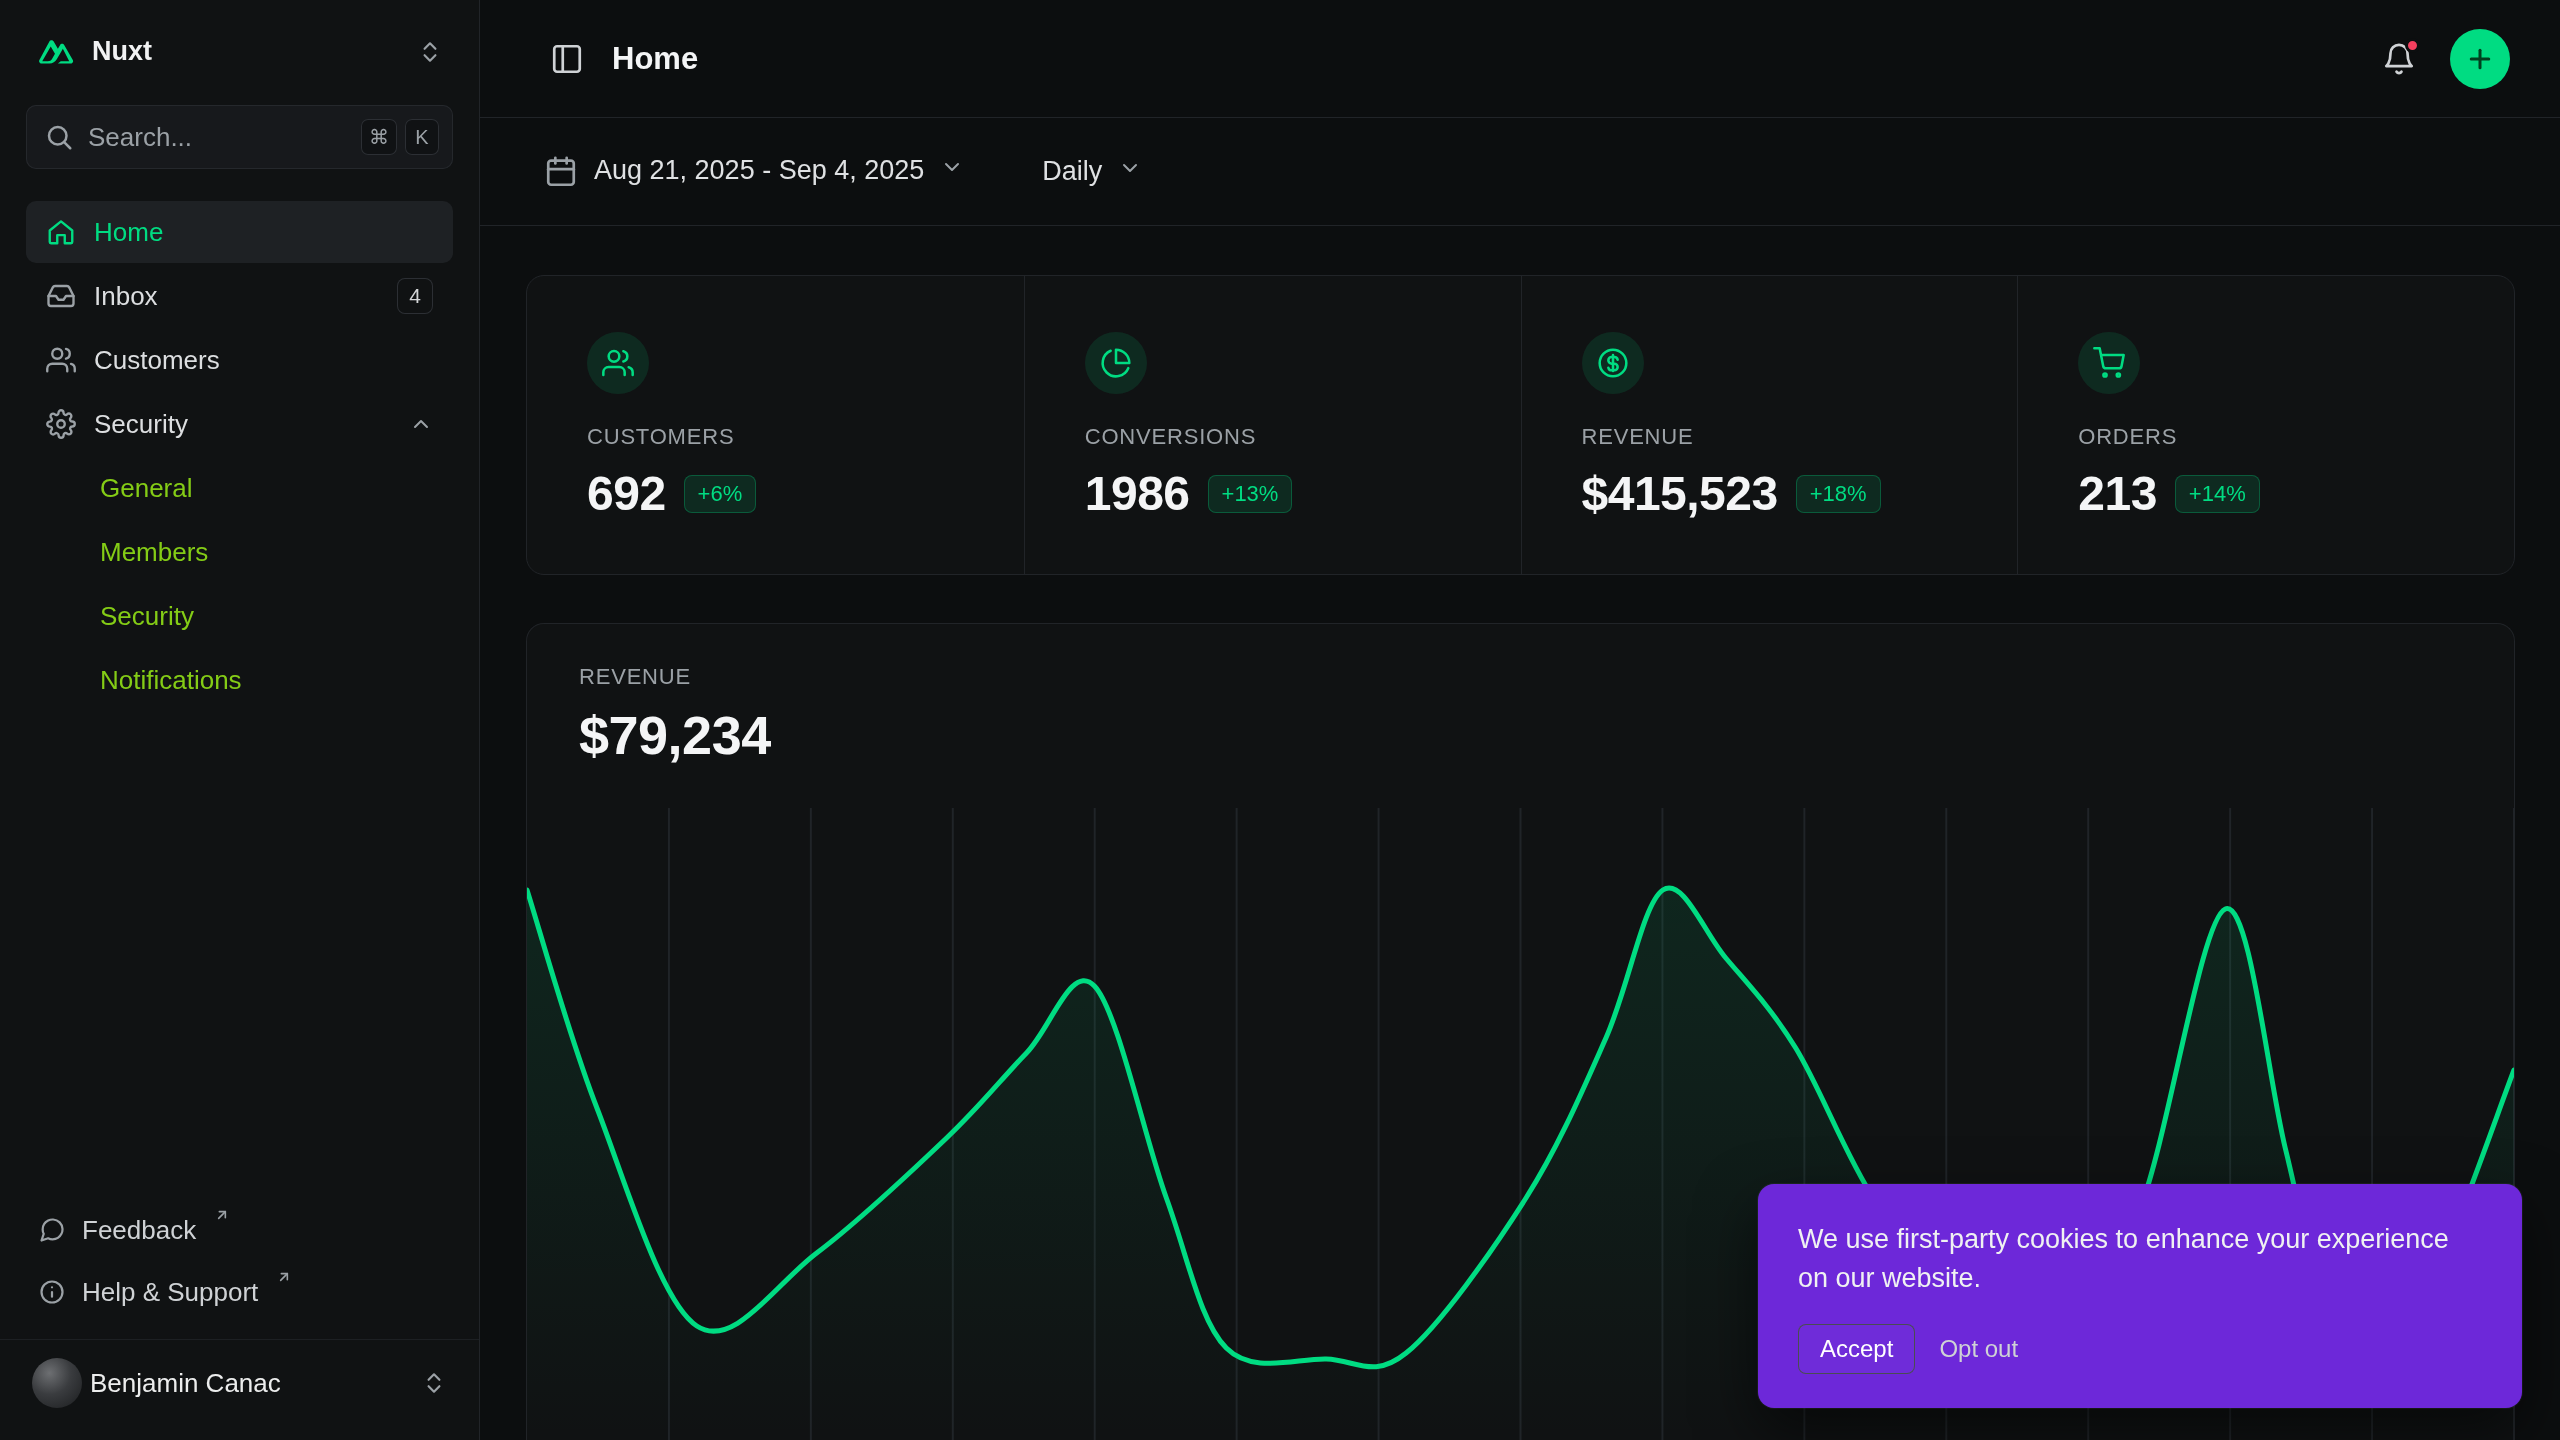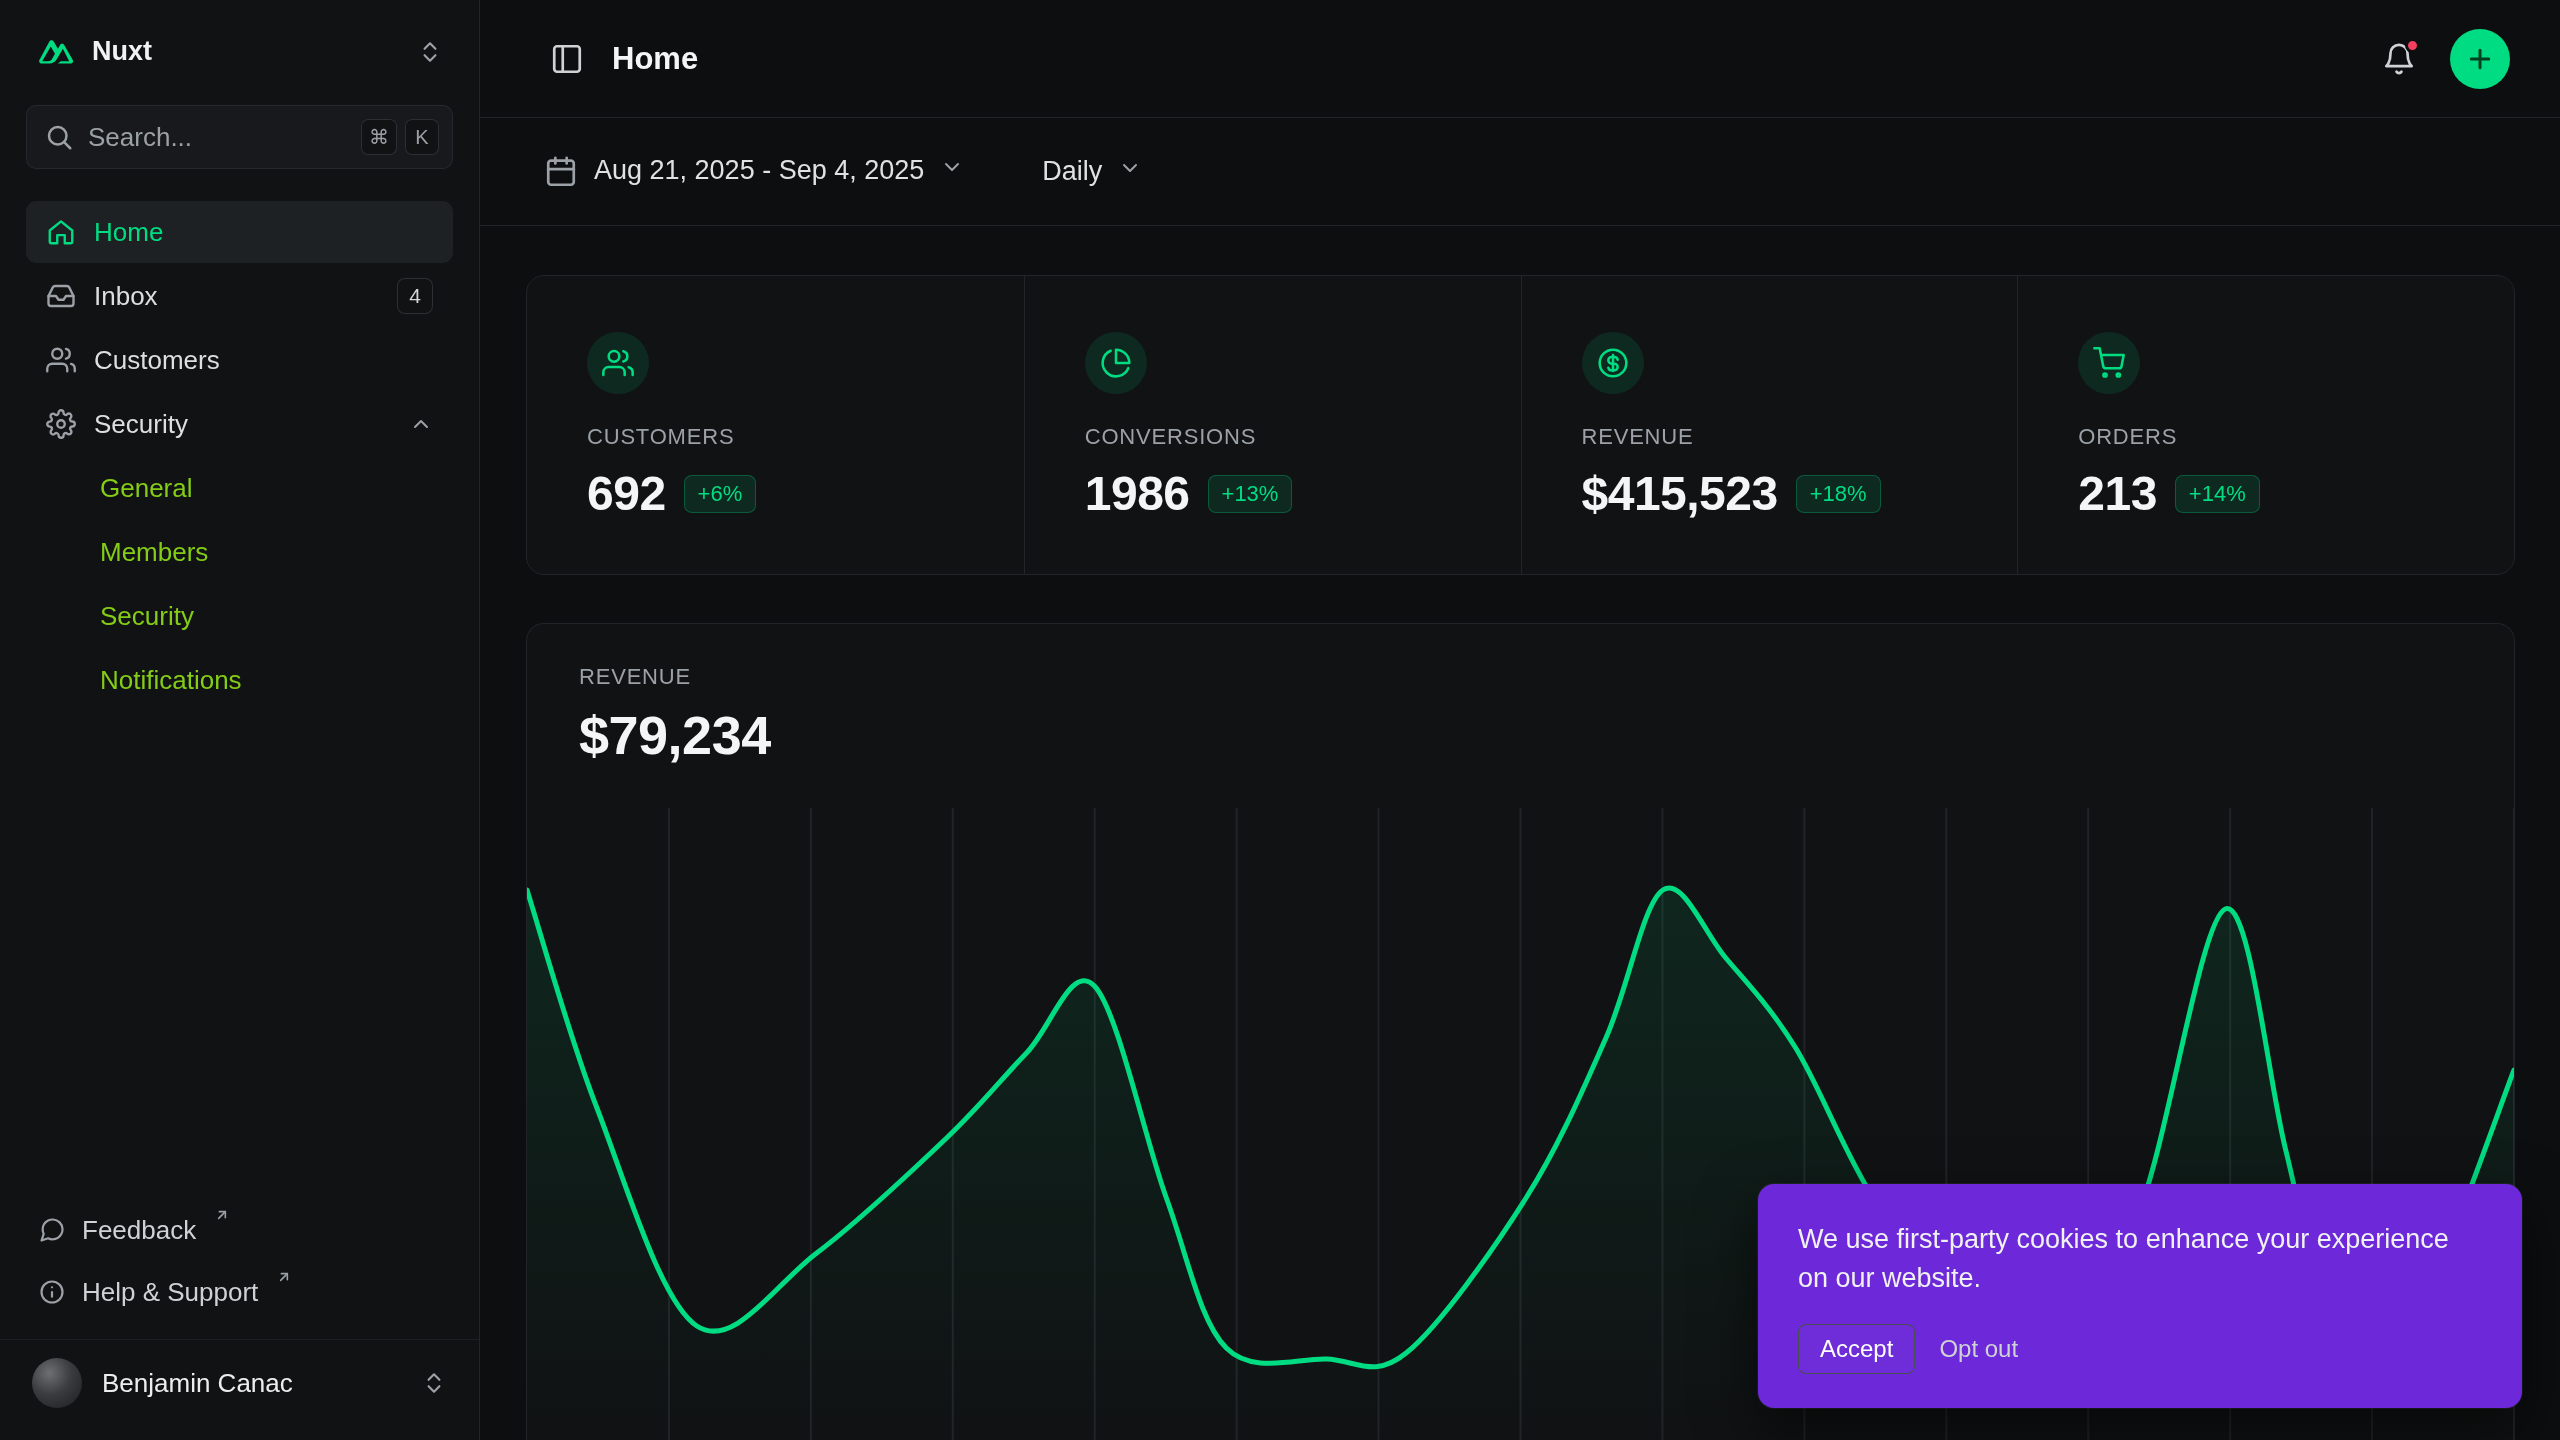--- a/index.html
+++ b/index.html
@@ -64,21 +64,21 @@
   .footer-link {
     height:62px; display:flex; align-items:center; gap:16px;
     padding:0 12px; font-size:26px; color:#cfd2d5; cursor:pointer; text-decoration:none; border-radius:10px;
   }
   .footer-link .icon { color:#9ba1a6; display:flex; }
   .ext-arrow { color:#9ba1a6; align-self:flex-start; margin-top:8px; margin-left:2px; display:flex; }
 
   .user-row {
     margin:16px -26px 0; padding:18px 32px 6px;
     border-top:1px solid #1d2023;
-    display:flex; align-items:center; gap:20px; cursor:pointer;
+    display:flex; align-items:center; gap:8px; cursor:pointer;
   }
   .avatar {
     width:50px; height:50px; border-radius:50%;
     background:radial-gradient(circle at 35% 30%, #6d6f72 0%, #3a3c3f 45%, #1a1c1e 100%);
     flex:0 0 auto;
   }
   .user-name { font-size:26px; font-weight:500; color:#eceded; flex:1; }
 
   
   .main { flex:1; display:flex; flex-direction:column; min-width:0; background:#0c0e0f; }

